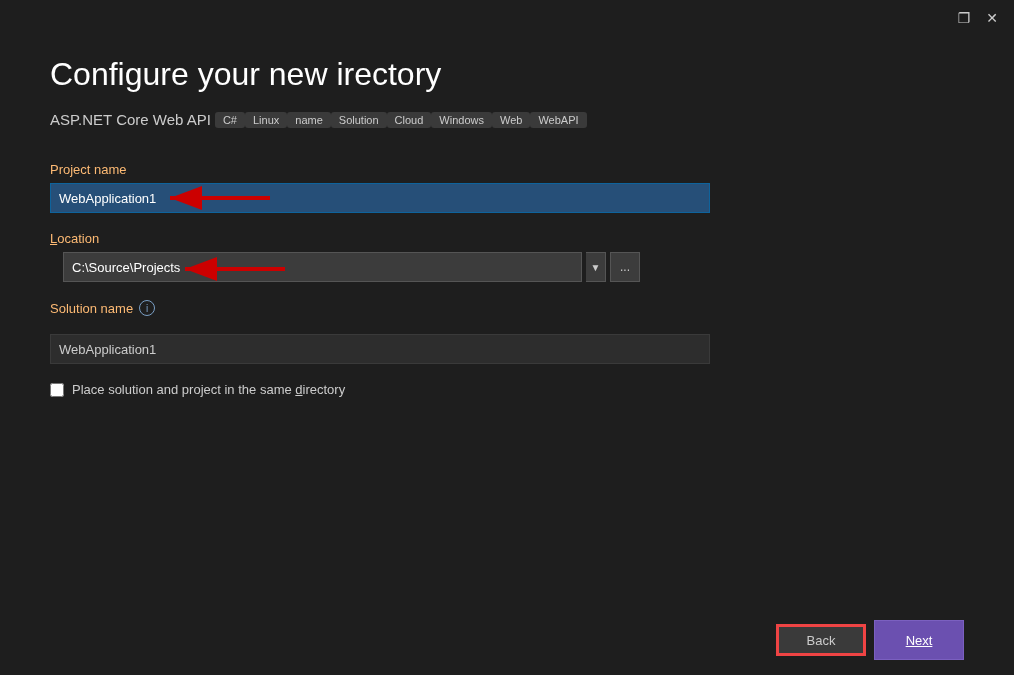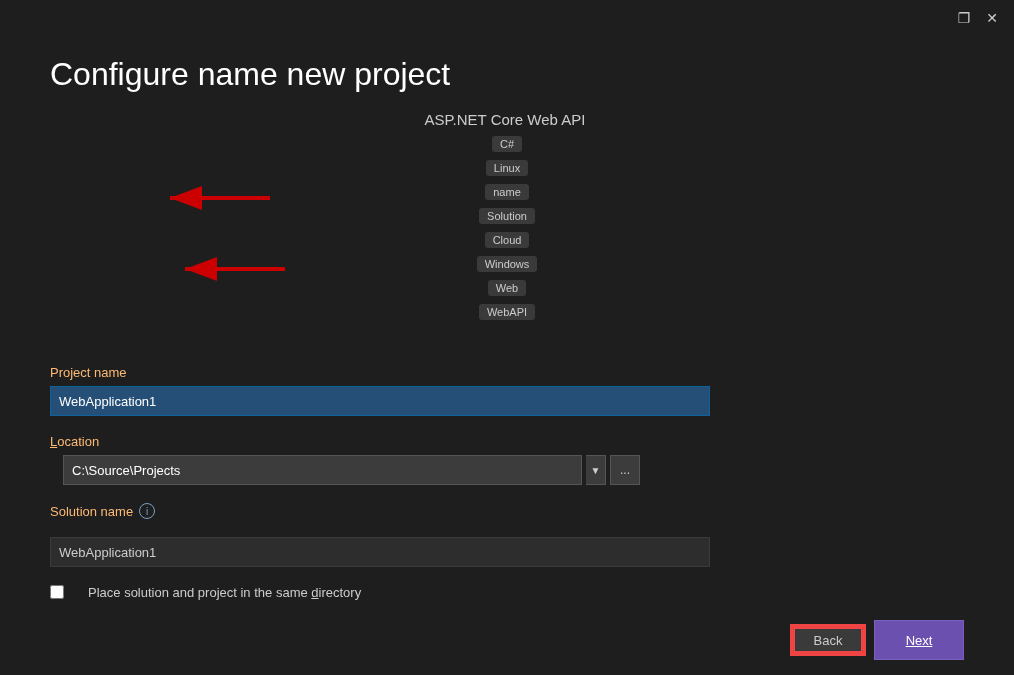--- a/index.html
+++ b/index.html
@@ -46,24 +46,22 @@
     .main-title {
       font-size: 32px;
       font-weight: 300;
       color: #ffffff;
       margin-bottom: 18px;
     }
 
     .subtitle-row {
       display: flex;
       align-items: center;
-      gap: 8px;
-      margin-bottom: 45px;
+      margin-bottom: 34px;
       flex-wrap: wrap;
-      flex-direction: column;
     }
 
     .subtitle-text {
       font-size: 15px;
       color: #cccccc;
       margin-right: 4px;
     }
 
     .tag {
       background-color: #3a3a3a;
@@ -172,22 +170,22 @@
       color: #cccccc;
       font-size: 12px;
       display: flex;
       align-items: center;
       justify-content: center;
       cursor: pointer;
     }
 
     .checkbox-row {
       display: flex;
-      align-items: flex-start;
-      gap: 24px;
+      align-items: flex-end;
+      gap: 8px;
       margin-top: 10px;
     }
 
     .checkbox-input {
       width: 14px;
       height: 14px;
       accent-color: #0e639c;
       cursor: pointer;
     }
 
@@ -209,24 +207,24 @@
       height: 70px;
       display: flex;
       align-items: center;
       justify-content: flex-end;
       padding: 0 50px;
       gap: 8px;
       background-color: #1e1e1e;
     }
 
     .btn-back {
-      width: 76px;
+      width: 90px;
       height: 32px;
       background-color: #3a3a3a;
-      border: 5px solid #ef4444;
+      border: 3px solid #ef4444;
       color: #cccccc;
       font-size: 13px;
       cursor: pointer;
     }
 
     .btn-next {
       width: 90px;
       height: 40px;
       background-color: #6b50b0;
       border: 1px solid #7b60c0;
@@ -245,21 +243,21 @@
 </head>
 <body>
 
 <div class="title-bar">
   <button class="title-bar-btn">❐</button>
   <button class="title-bar-btn">✕</button>
 </div>
 
 <div class="content">
 
-  <h1 class="main-title">Configure name new project</h1>
+  <h1 class="main-title">Configure your new irectory</h1>
 
   <div class="subtitle-row">
     <span class="subtitle-text">ASP.NET Core Web API</span>
     <span class="tag">C#</span>
     <span class="tag">Linux</span>
     <span class="tag">name</span>
     <span class="tag">Solution</span>
     <span class="tag">Cloud</span>
     <span class="tag">Windows</span>
     <span class="tag">Web</span>

